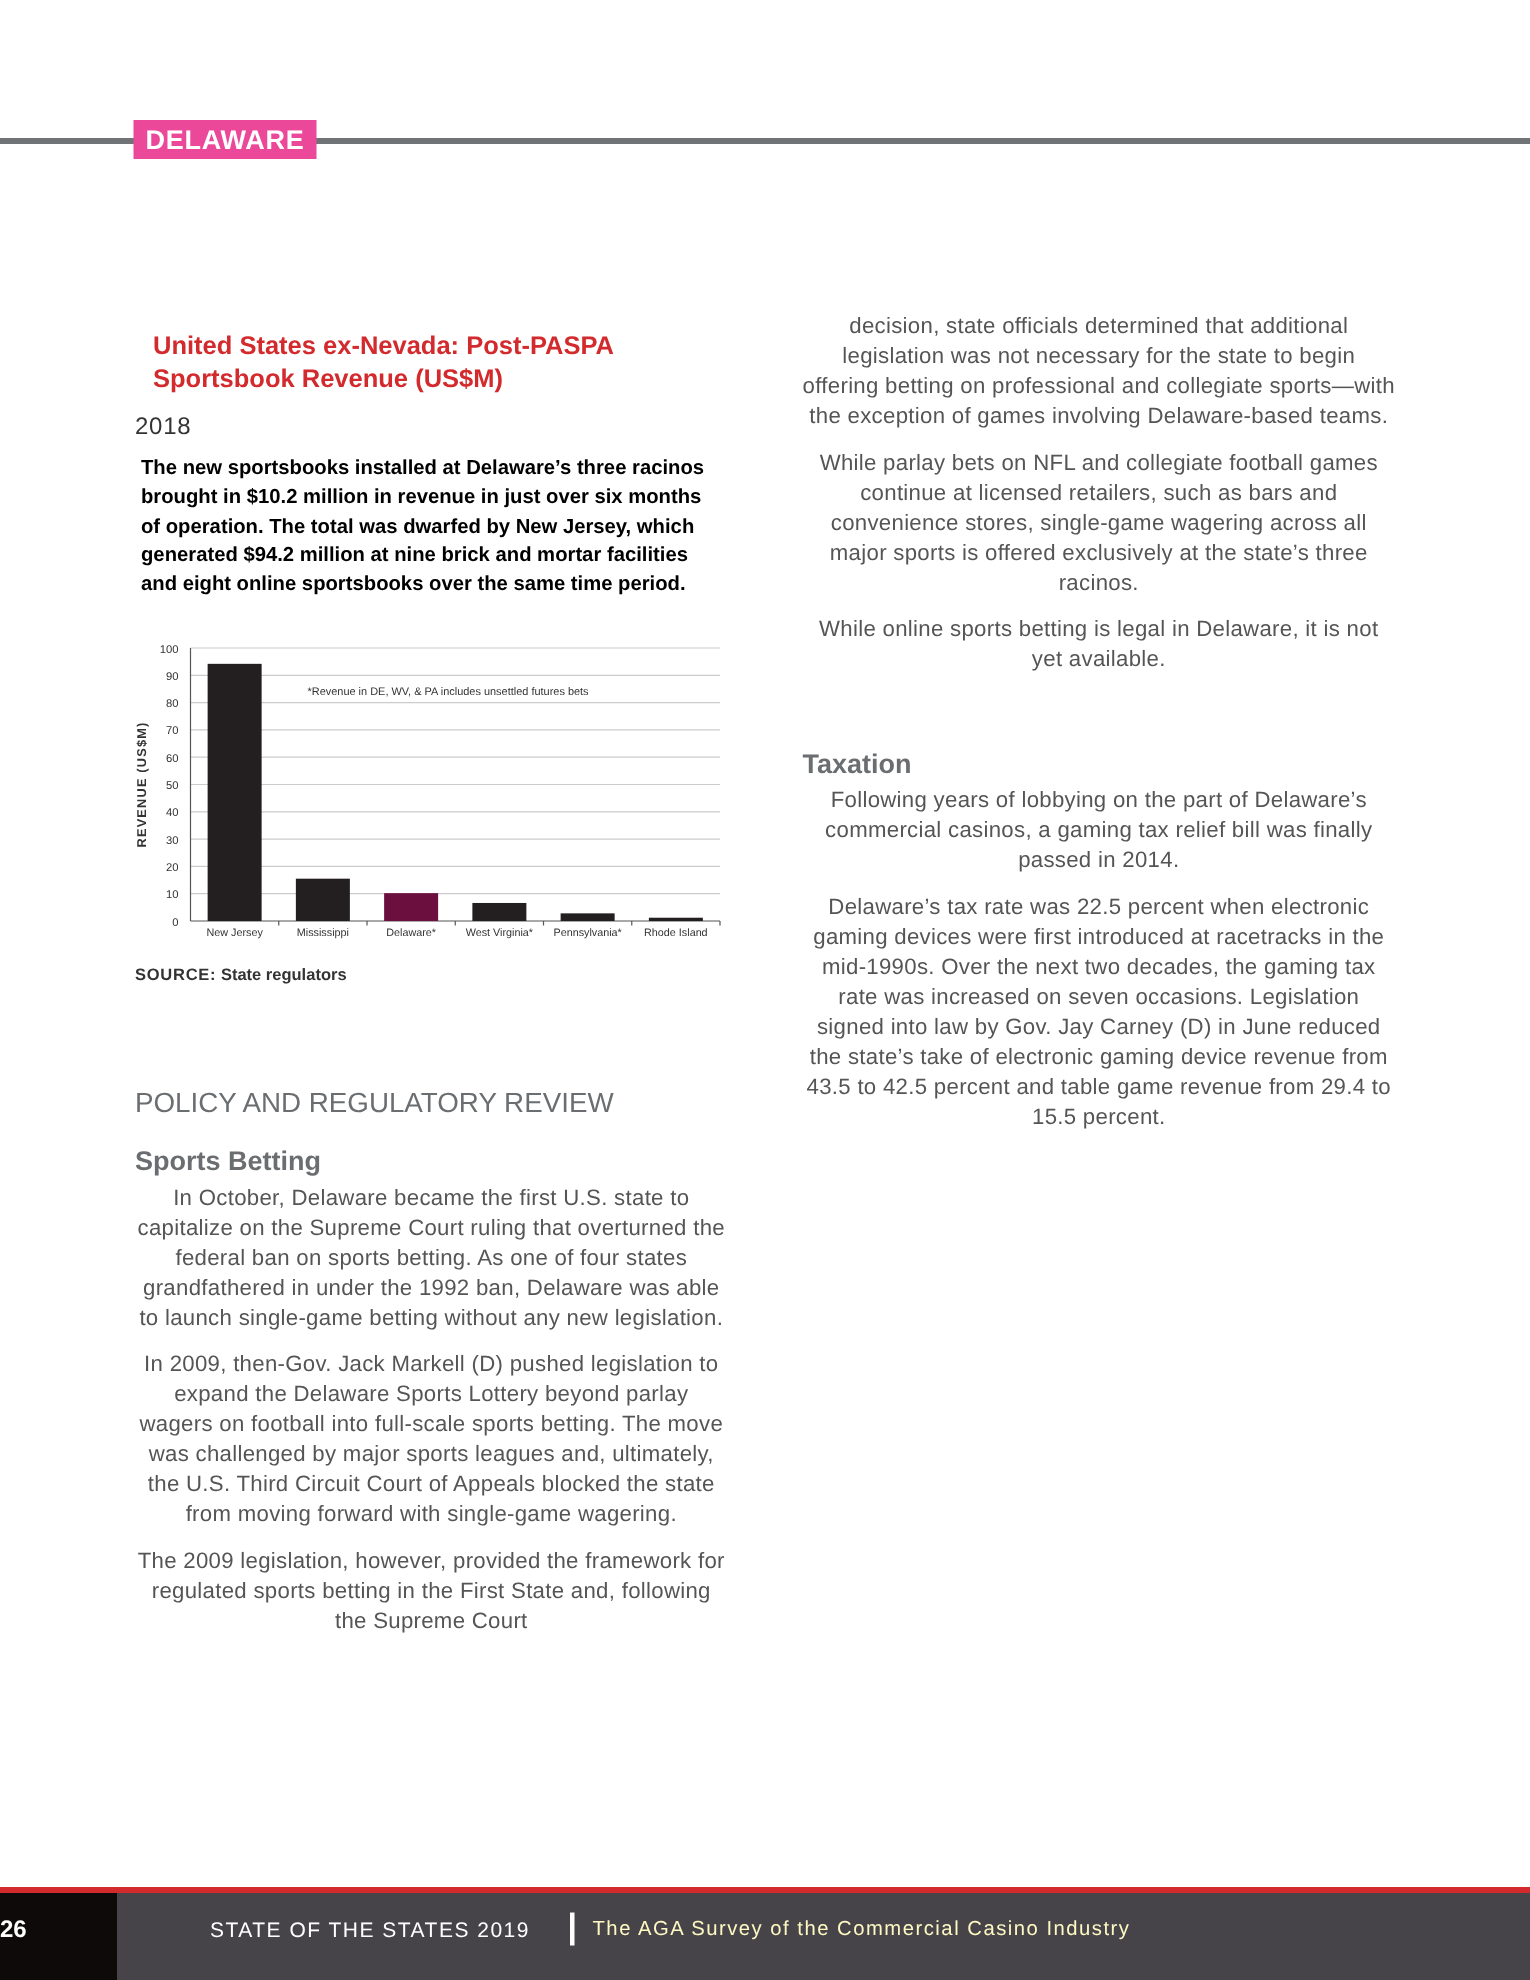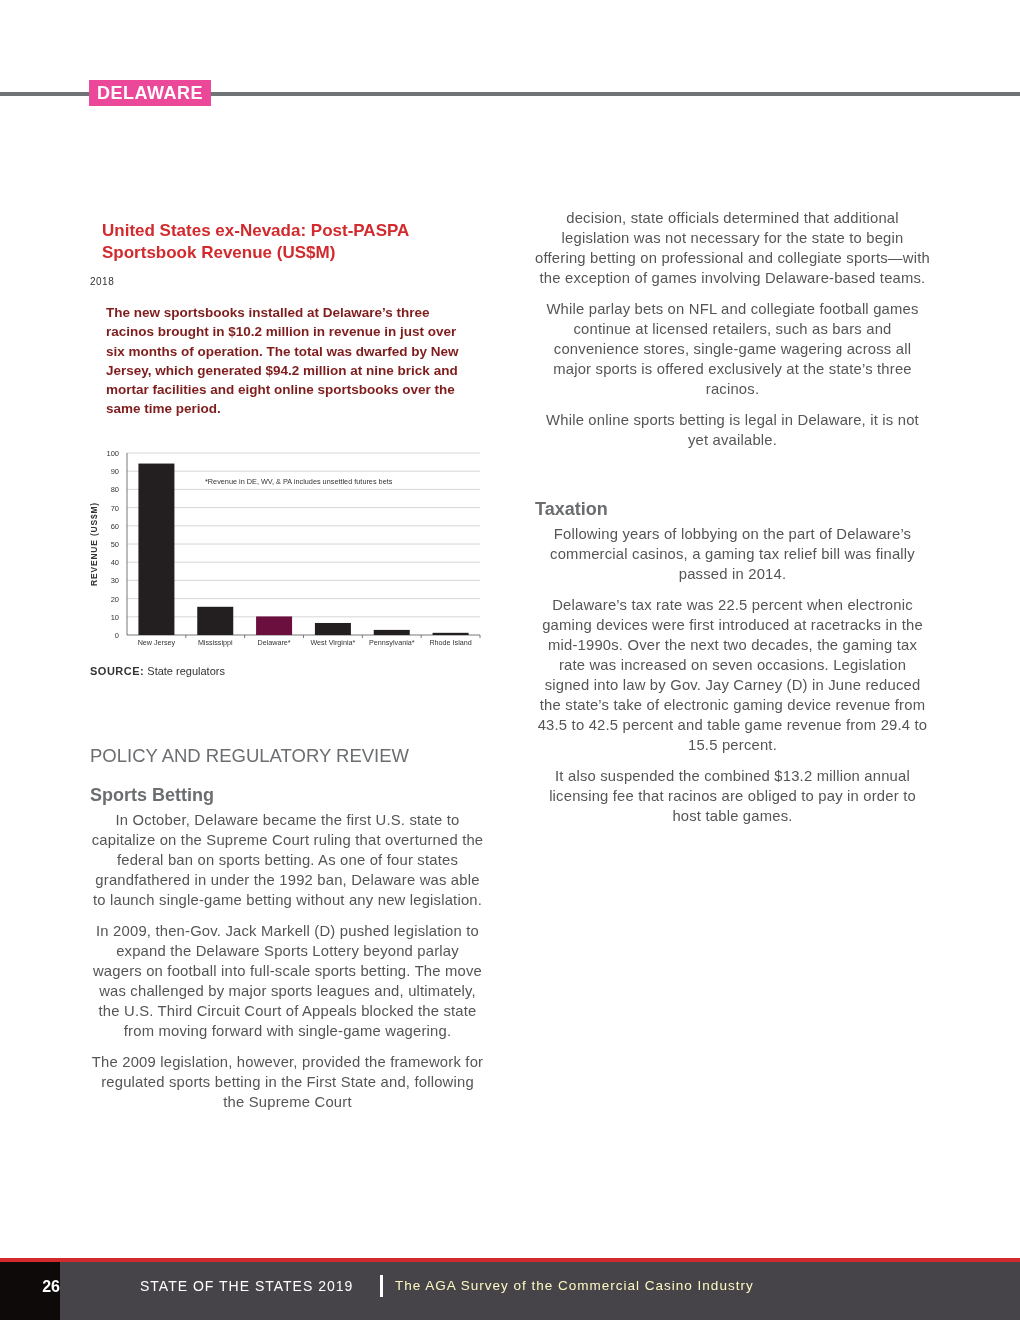--- a/index.html
+++ b/index.html
@@ -2,30 +2,30 @@
 <html><head>
 <meta charset="utf-8">
 <style>
   html, body { margin:0; padding:0; }
   body { width:1020px; height:1320px; position:relative; background:#fff; font-family:"Liberation Sans", sans-serif; color:#444; overflow:hidden; }
   .topline { position:absolute; left:0; top:92px; width:1020px; height:4px; background:#707477; }
   .state-tag { position:absolute; left:89px; top:80px; height:26px; padding:0 8px; background:#ec4899; color:#fff; font-weight:bold; font-size:18px; line-height:26px; letter-spacing:0.5px; }
   .col-left { position:absolute; left:90px; top:208px; width:395px; }
   .col-right { position:absolute; left:535px; top:208px; width:395px; }
   .chart-title { color:#d22a2d; font-weight:bold; font-size:17px; line-height:22px; margin:12px; }
-  .chart-year { font-size:10px; color:#333; margin:10px 0 8px; letter-spacing:0.5px; }
-  .chart-desc { font-size:13.5px; font-weight:bold; color:#7f1d1d; line-height:19.3px; margin:16px; }
+  .chart-year { font-size:16px; color:#333; margin:10px 0 8px; letter-spacing:0.5px; }
+  .chart-desc { font-size:13.5px; font-weight:bold; color:#000000; line-height:19.3px; margin:4px; }
   p.body { font-size:14.8px; line-height:20px; color:#555; margin:0 0 11px; letter-spacing:0.2px;text-align:center; }
-  .source { font-size:11px; color:#333; margin-top:10px; }
+  .source { font-size:11px; color:#333; margin-top:10px;font-weight:bold; }
   .source b { letter-spacing:0.5px; }
   .section-head { font-size:18.5px; font-weight:normal; color:#6b6e71; margin:0; }
   .sub-head { font-size:18px; color:#6b6e71; margin:0 0 4px; }
   .footer-red { position:absolute; left:0; top:1258px; width:1020px; height:4px; background:#d22a2d; }
   .footer { position:absolute; left:0; top:1262px; width:1020px; height:58px; background:#464449; }
-  .footer-num { position:absolute; left:0; top:0; width:60px; height:58px; background:#0e0a0a; color:#fff; font-weight:bold; font-size:16px; text-align:right; line-height:50px; }
+  .footer-num { position:absolute; left:0; top:0; width:78px; height:58px; background:#0e0a0a; color:#fff; font-weight:bold; font-size:16px; text-align:left; line-height:50px; }
   .footer-title { position:absolute; left:140px; top:16px; color:#fff; font-weight:normal; font-size:14px; letter-spacing:1px; }
   .footer-sep { position:absolute; left:380px; top:13px; width:3px; height:22px; background:#fff; }
   .footer-sub { position:absolute; left:395px; top:16px; color:#fef9c3; font-size:13.5px; letter-spacing:1px; }
   svg text { font-family:"Liberation Sans", sans-serif; }
 </style>
 </head>
 <body>
 
 <div class="topline"></div>
 <div class="state-tag">DELAWARE</div>
@@ -93,21 +93,20 @@
 </div>
 
 <div class="col-right">
   <p class="body">decision, state officials determined that additional legislation was not necessary for the state to begin offering betting on professional and collegiate sports—with the exception of games involving Delaware-based teams.</p>
   <p class="body">While parlay bets on NFL and collegiate football games continue at licensed retailers, such as bars and convenience stores, single-game wagering across all major sports is offered exclusively at the state’s three racinos.</p>
   <p class="body">While online sports betting is legal in Delaware, it is not yet available.</p>
   <div style="height:38px"></div>
   <h4 class="sub-head">Taxation</h4>
   <p class="body">Following years of lobbying on the part of Delaware’s commercial casinos, a gaming tax relief bill was finally passed in 2014.</p>
   <p class="body">Delaware’s tax rate was 22.5 percent when electronic gaming devices were first introduced at racetracks in the mid-1990s. Over the next two decades, the gaming tax rate was increased on seven occasions. Legislation signed into law by Gov. Jay Carney (D) in June reduced the state’s take of electronic gaming device revenue from 43.5 to 42.5 percent and table game revenue from 29.4 to 15.5 percent.</p>
-  <p class="body">It also suspended the combined $13.2 million annual licensing fee that racinos are obliged to pay in order to host table games.</p>
 </div>
 
 <div class="footer-red"></div>
 <div class="footer">
   <div class="footer-num">26</div>
   <div class="footer-title">STATE OF THE STATES 2019</div>
   <div class="footer-sep"></div>
   <div class="footer-sub">The AGA Survey of the Commercial Casino Industry</div>
 </div>
 

